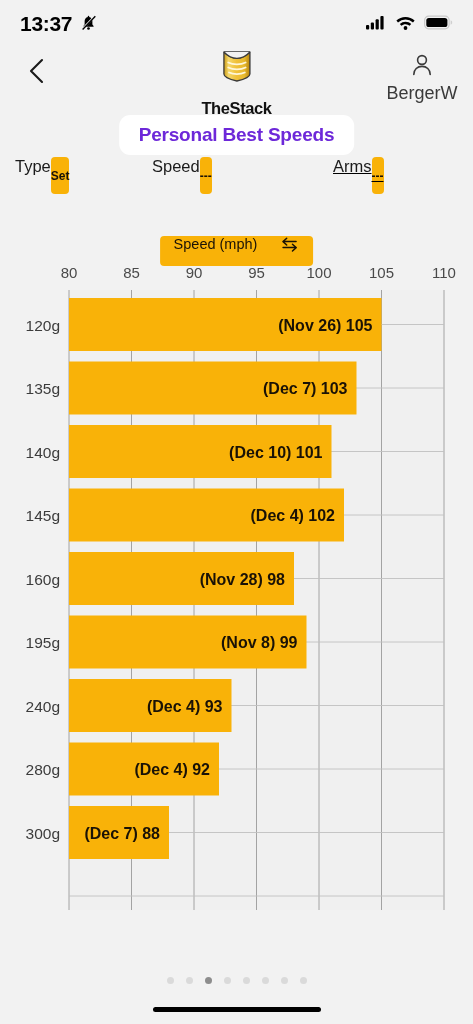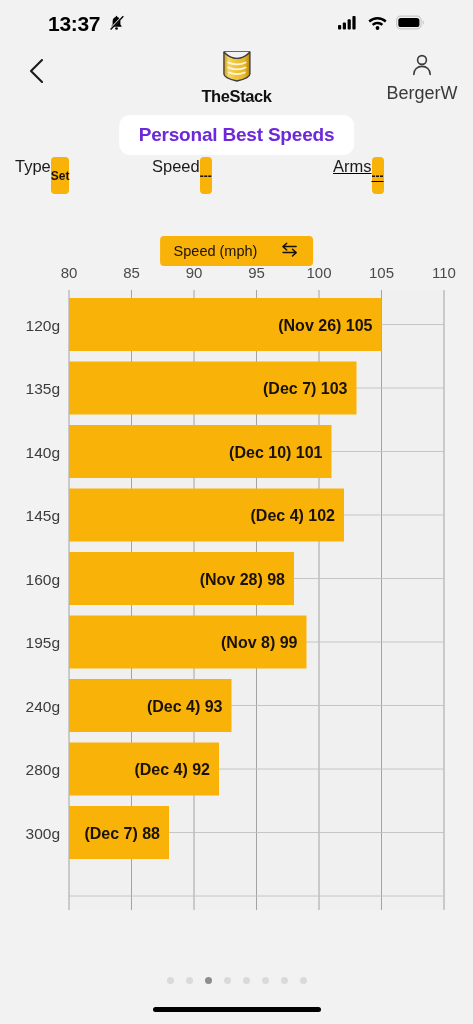--- a/index.html
+++ b/index.html
@@ -8,37 +8,37 @@
     background:#f2f2f2;
     font-family:"Liberation Sans", sans-serif;
     overflow:hidden;
   }
   .phone { position:relative; width:473px; height:1024px; background:#f2f2f2; }
 
   
   .statusbar {
     position:absolute; top:0; left:0; right:0; height:48px;
     display:flex; align-items:center; justify-content:space-between;
-    padding:0 48px;
+    padding:0 20px;
   }
   .sb-left { display:flex; align-items:center; gap:7px; }
   .sb-time { font-size:21px; font-weight:600; color:#000; letter-spacing:-0.3px; }
   .sb-right { display:flex; align-items:center; gap:8px; }
 
   
   .navbar {
     position:absolute; top:48px; left:0; right:0; height:62px;
   }
   .nav-back {
     position:absolute; left:20px; top:8px;
     width:34px; height:34px; display:flex; align-items:center; justify-content:center;
   }
   .brand {
     position:absolute; left:50%; transform:translateX(-50%); top:2px;
-    display:flex; flex-direction:column; align-items:center; gap:0;
+    display:flex; flex-direction:column; align-items:center; gap:12px;
   }
   .brand-name { font-size:16.5px; font-weight:700; color:#111; letter-spacing:-0.4px; }
   .profile {
     position:absolute; right:18px; top:4px;
     display:flex; flex-direction:column; align-items:center; gap:1px; width:66px;
   }
   .profile-name { font-size:18px; color:#3a3a3a; }
 
   
   .title-pill {
@@ -66,21 +66,21 @@
     display:flex; align-items:center; justify-content:center;
     font-size:12px; font-weight:700; color:#1a1206;
   }
   .filter-btn.placeholder { font-weight:700; letter-spacing:0px; }
 
   
   .metric-toggle {
     position:absolute; top:236px; left:50%; transform:translateX(-50%);
     background:#f9b208; border-radius:4px;
     height:30px; padding:0 14px;
-    display:flex; align-items:center; gap:23px;
+    display:flex; align-items:flex-start; gap:23px;
     font-size:14.5px; color:#1a1206; font-weight:400;
   }
 
   
   .chart-wrap { position:absolute; top:260px; left:0; right:0; height:660px; }
   .chart-svg { display:block; }
 
   
   .dots {
     position:absolute; bottom:40px; left:50%; transform:translateX(-50%);

